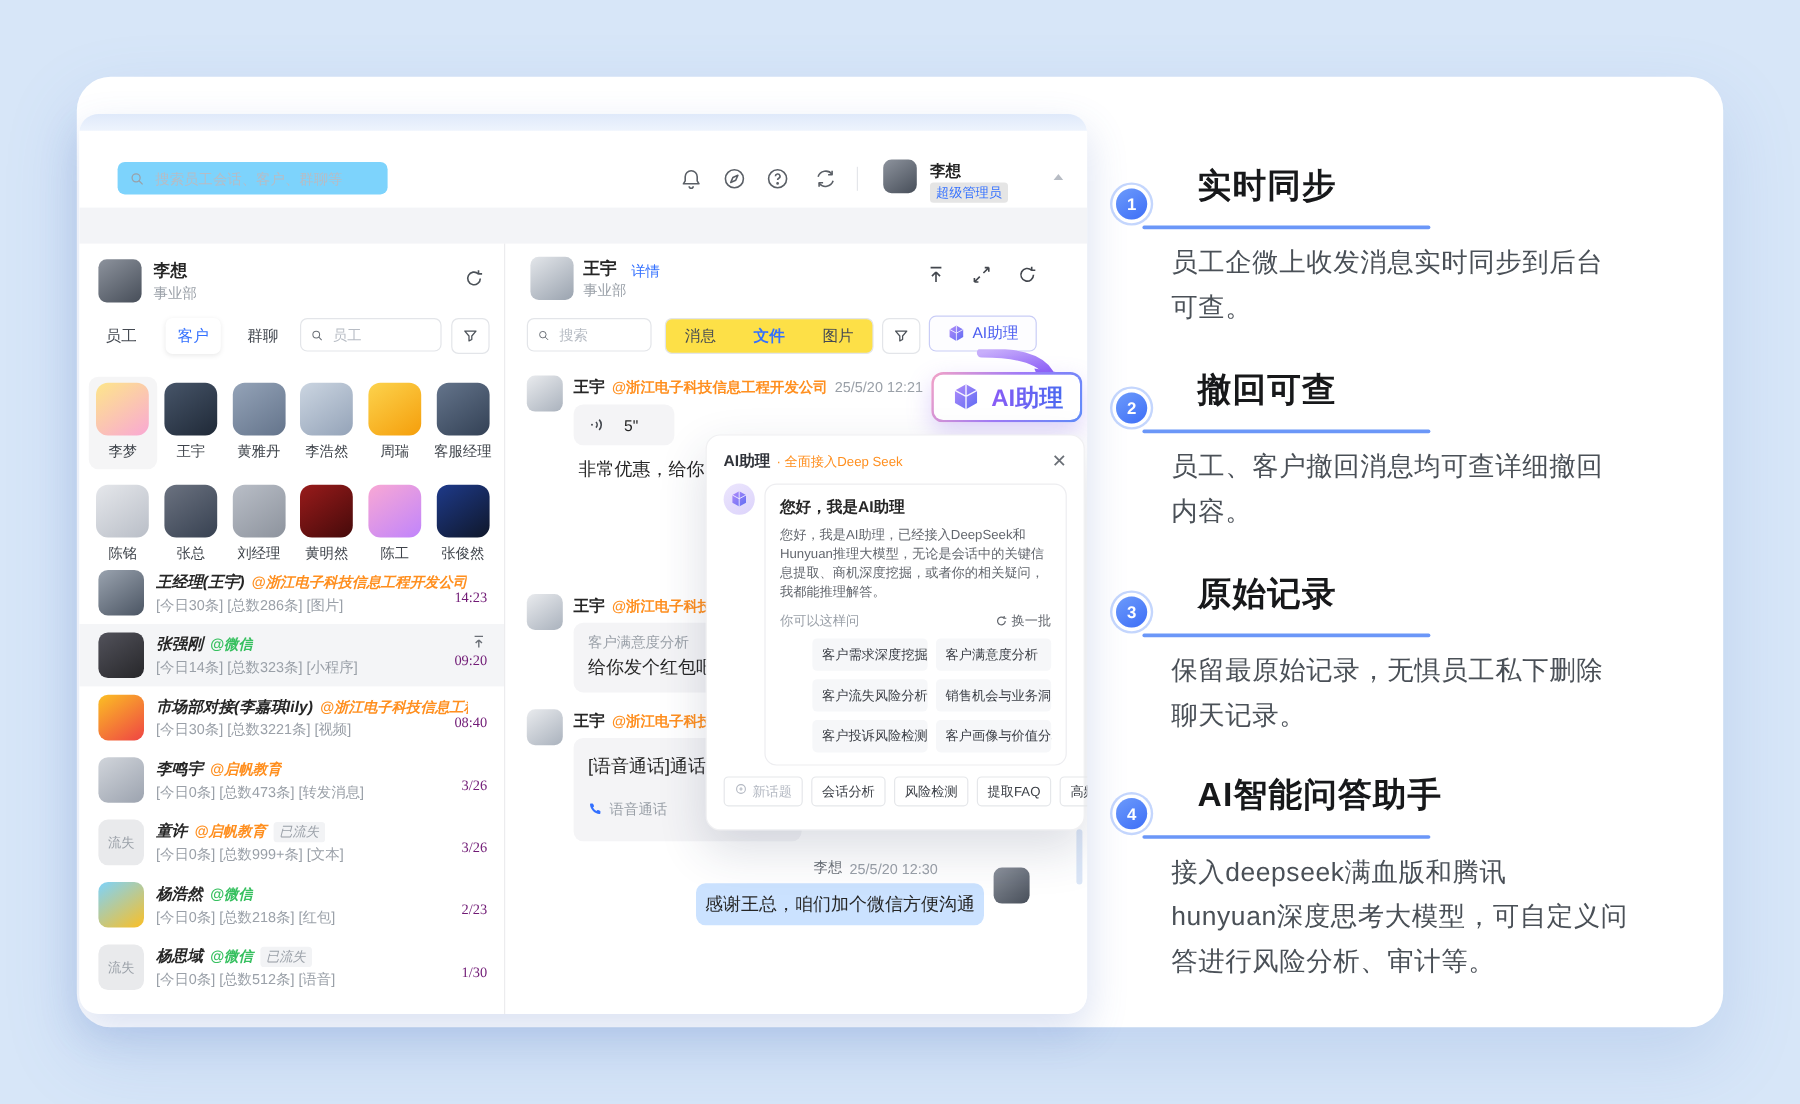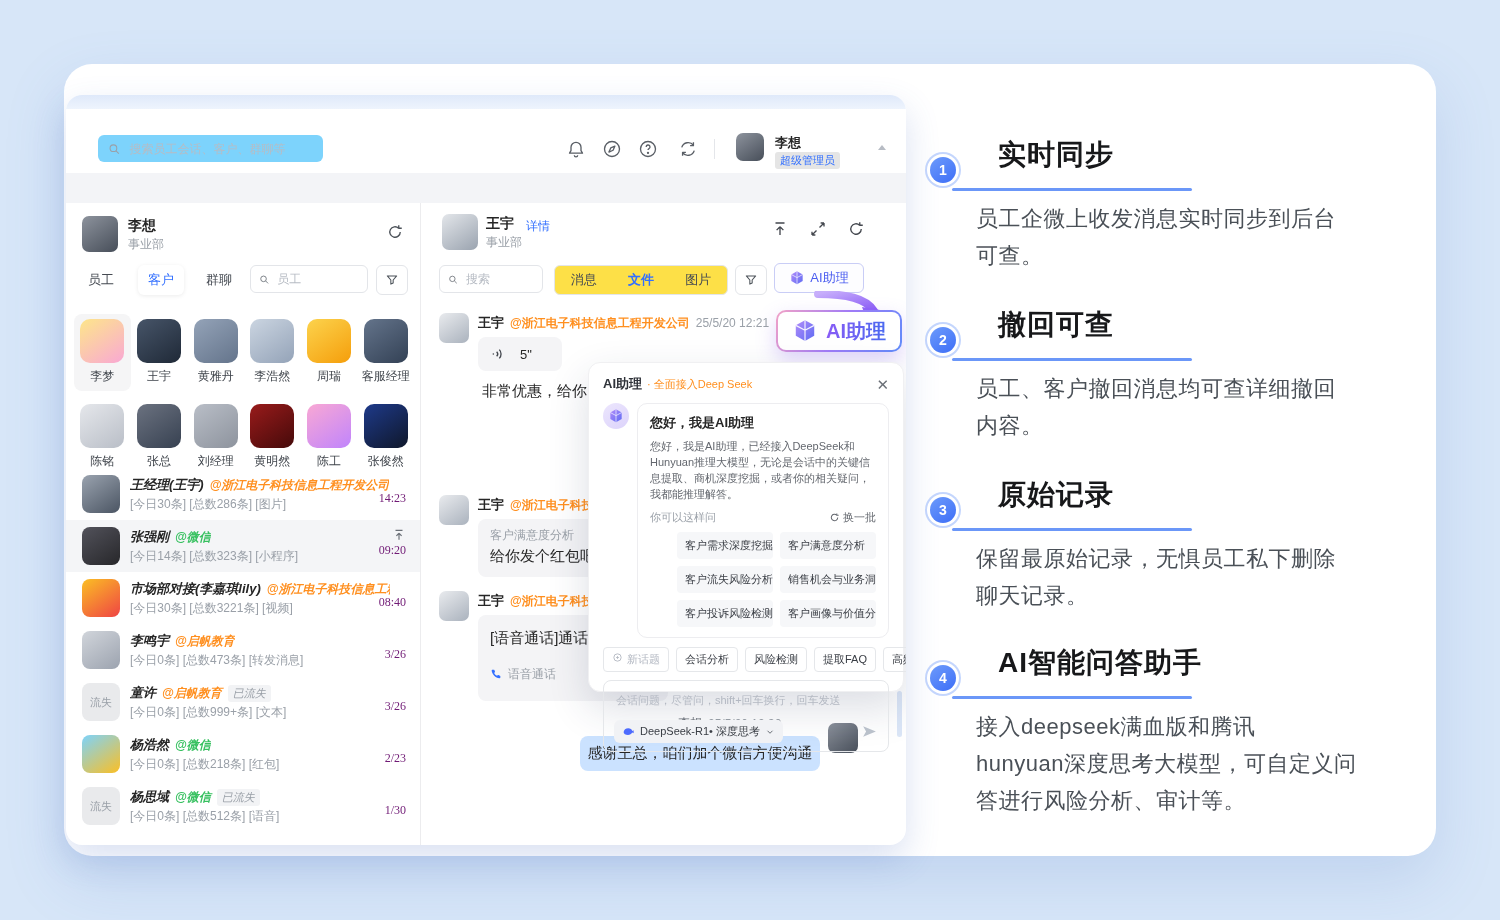--- a/index.html
+++ b/index.html
@@ -471,37 +471,20 @@
         <div class="chip">
             <span>风险检测</span>
           </div>
         <div class="chip">
             <span>提取FAQ</span>
           </div>
         <div class="chip">
             <span>高频词</span>
           </div>
       </div>
-      <div class="ask-input">
-        <input type="text" placeholder="会话问题，尽管问，shift+回车换行，回车发送" style="">
-        <div class="model-row">
-          <div class="model-pill">
-            <svg width="13" height="13" viewBox="0 0 24 24" fill="#4d6bfe">
-                <path d="M3 13.5C3 9 7 6 11.5 6c3.8 0 6.7 2 7.4 4.9L21.5 9.5v5.6l-2.7-1.3C17.4 16.8 14.7 18.4 11 18.4c-4.4 0-8-1.9-8-4.9z"></path>
-              </svg>
-            <span>DeepSeek-R1• 深度思考</span>
-            <svg width="10" height="10" viewBox="0 0 24 24" fill="none" stroke="#6b7077" stroke-width="2.4">
-                <path d="M6 9l6 6 6-6"></path>
-              </svg>
-          </div>
-          <svg style="margin-left:auto;" width="17" height="17" viewBox="0 0 24 24" fill="#b9c0ca">
-              <path d="M3 4.5L21 12 3 19.5l4.2-7.5z"></path>
-            </svg>
-        </div>
-      </div>
     </div>
   </div>
 
   <div class="feature" style="top:72px;">
     <div class="fbadge">1</div>
     <div class="fline"></div>
     <div class="ftitle">实时同步</div>
     <div class="fdesc">员工企微上收发消息实时同步到后台
 可查。</div>
   </div>

